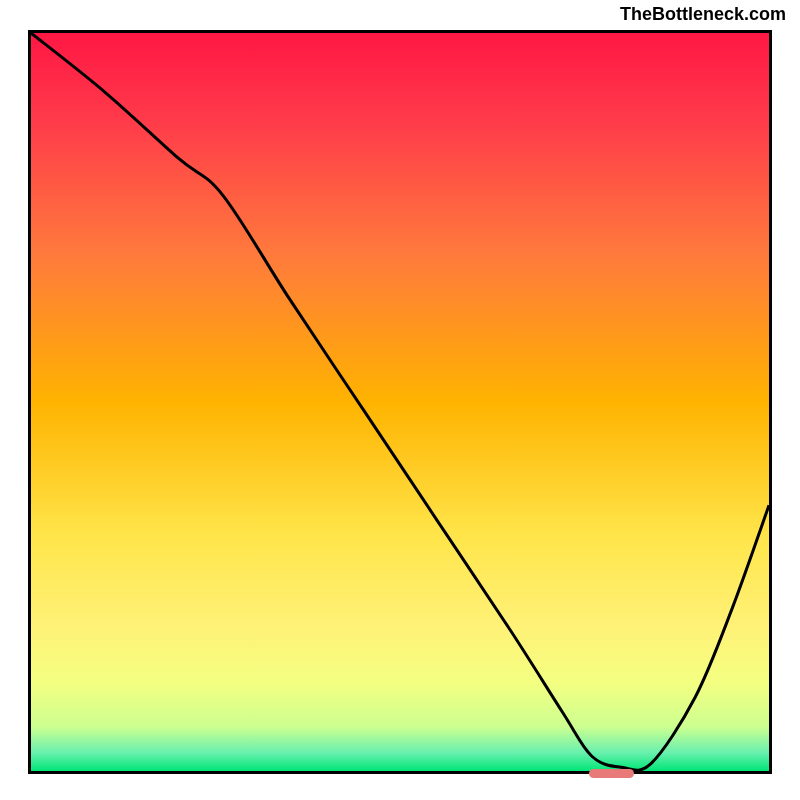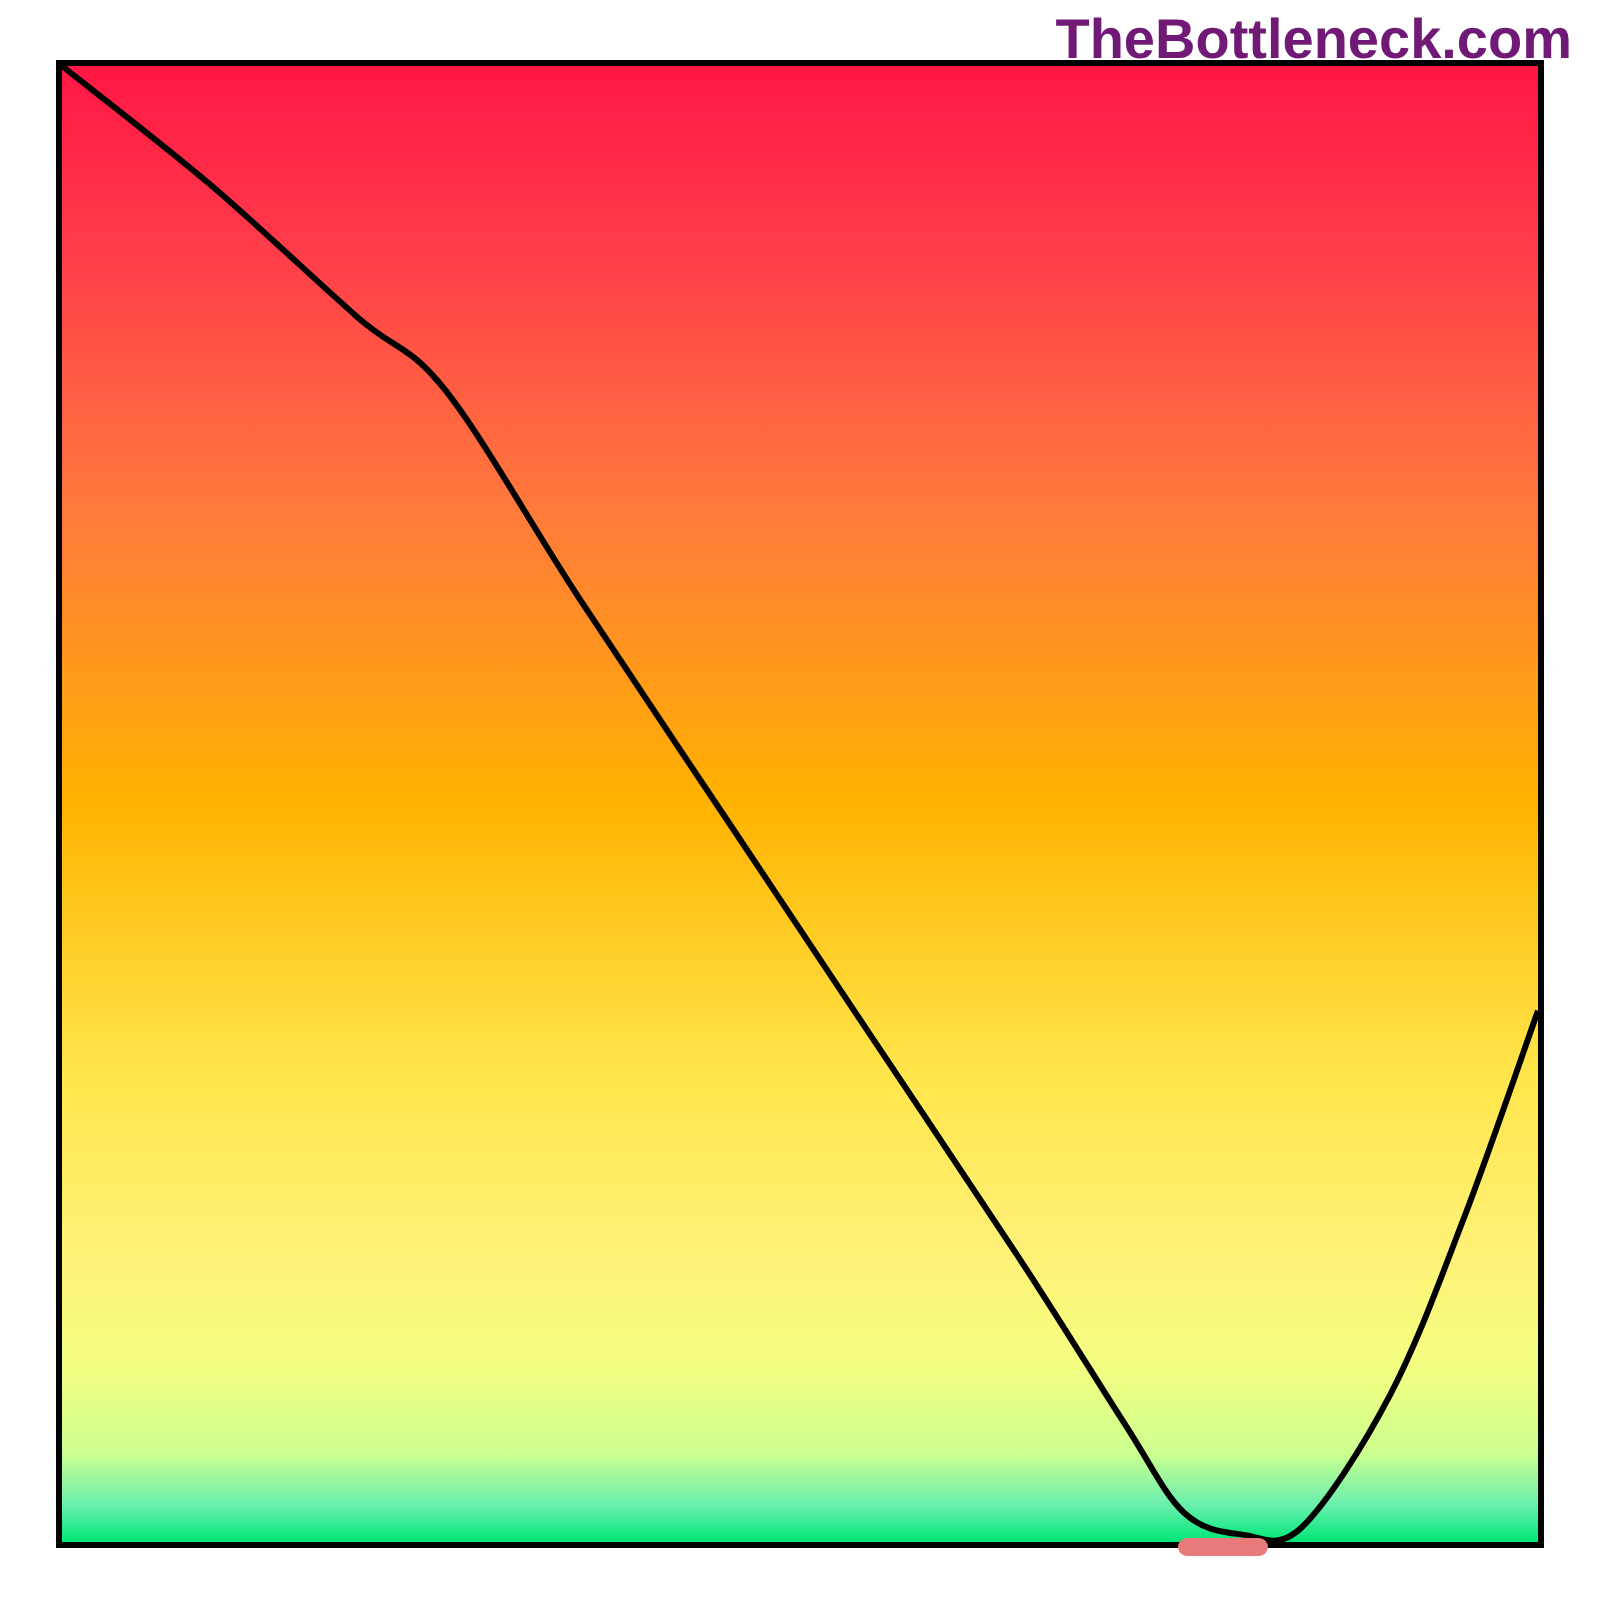--- a/index.html
+++ b/index.html
@@ -11,23 +11,23 @@
     width: 800px;
     height: 800px;
     background: #ffffff;
     position: relative;
     font-family: Arial, sans-serif;
   }
   .watermark {
     position: absolute;
     top: 4px;
     right: 14px;
-    font-size: 28px;
+    font-size: 18px;
     font-weight: 600;
-    color: #701a75;
+    color: #000000;
     z-index: 10;
   }
   .plot-area {
     position: absolute;
     top: 30px;
     left: 28px;
     width: 744px;
     height: 744px;
     border: 3px solid #000000;
   }

